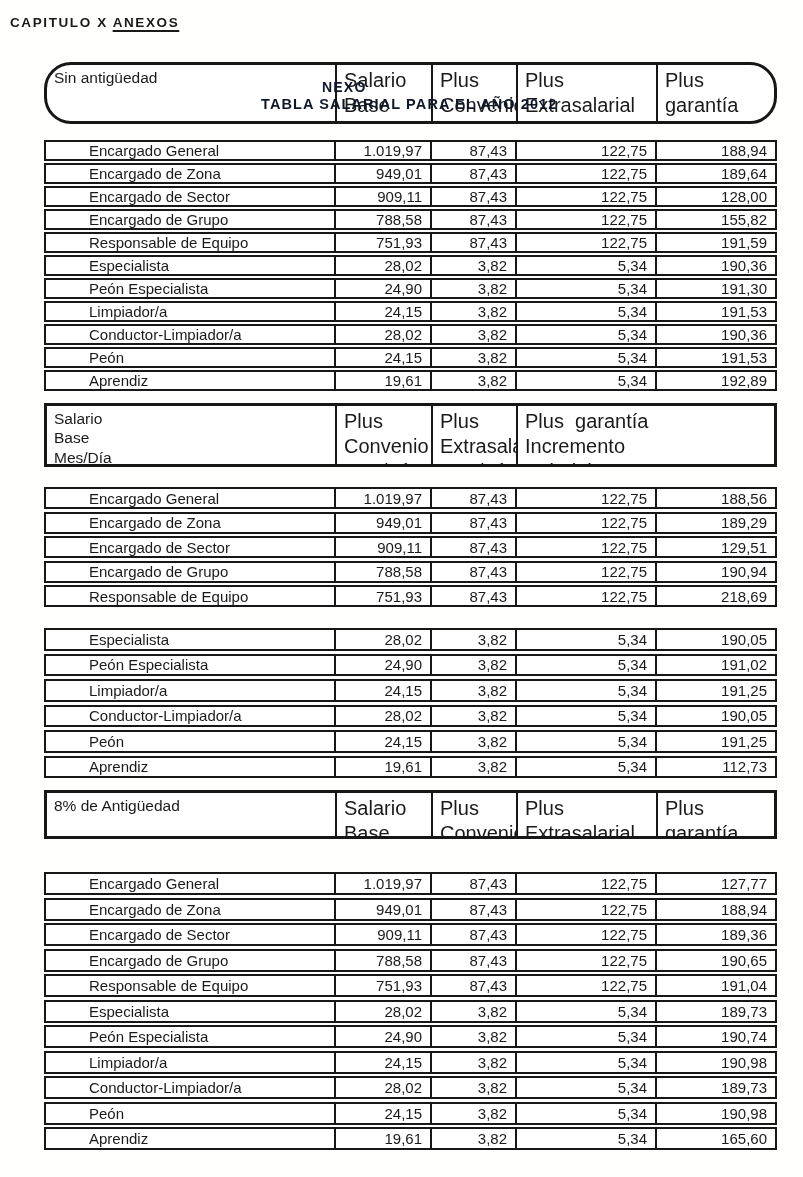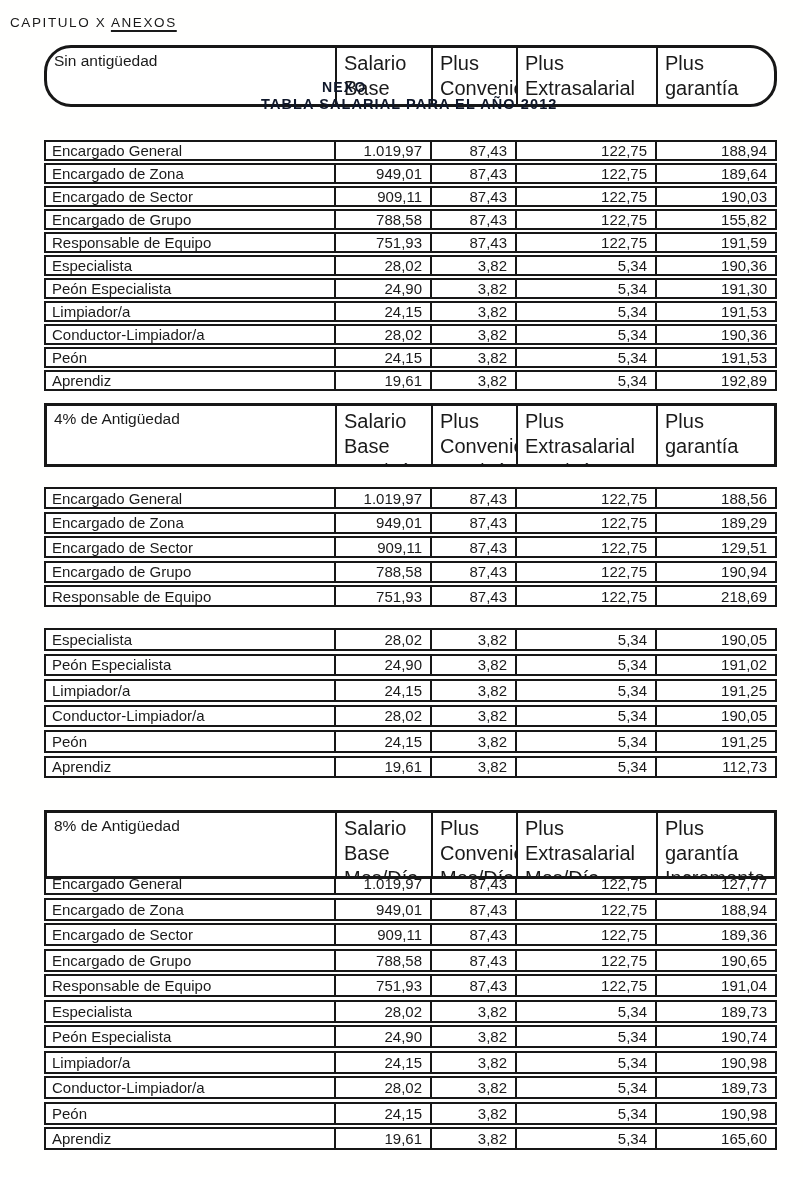--- a/index.html
+++ b/index.html
@@ -14,21 +14,21 @@
     width: 803px;
     height: 1177px;
     background: #fffffe;
     overflow: hidden;
   }
   
   .doc-title {
     position: absolute;
     left: 10px; top: 15px;
     font-size: 13.5px;
-    font-weight: normal;
+    font-weight: bold;
     letter-spacing: 1.6px;
     white-space: nowrap;
   }
   .doc-title .underlined {
     text-decoration: underline;
     text-decoration-thickness: 2px;
     text-underline-offset: 3px;
   }
   
   .stamp {
@@ -46,23 +46,23 @@
     position: absolute;
     left: 44px;
     width: 733px;
     box-sizing: border-box;
     display: grid;
     grid-template-columns: 288px 96px 85px 140px auto;
     border: 3px solid #171717;
     background: #fff;
     z-index: 1;
   }
-  .hb1 { top: 45px;  height: 62px; border-radius: 27px; }
+  .hb1 { top: 62px;  height: 62px; border-radius: 27px; }
   .hb2 { top: 403px; height: 64px; }
-  .hb3 { top: 810px; height: 69px; }
+  .hb3 { top: 790px; height: 49px; }
   .hcell {
     box-sizing: border-box;
     padding: 3px 5px 2px 7px;
     font-size: 20px;
     line-height: 1.25;
     white-space: pre-wrap;
     border-left: 2px solid #171717;
     overflow: hidden;
   }
   .hcell:first-child { border-left: none; font-size: 15.5px; }
@@ -91,21 +91,21 @@
   .rb2b .row { height: 22.5px; }
   .rb3 .row  { height: 23px; }
   .cell {
     box-sizing: border-box;
     display: flex;
     align-items: center;
     font-size: 15px;
     overflow: hidden;
     white-space: nowrap;
   }
-  .cell.label { padding: 0 4px 0 6px; }
+  .cell.label { padding: 0 4px 0 6px; margin-left: 37px; }
   .cell.num {
     justify-content: flex-end;
     padding: 0 8px 0 2px;
     border-left: 2px solid #171717;
   }
 </style>
 </head>
 <body>
 
 <div class="page">
@@ -151,21 +151,21 @@
         <div class="cell num">87,43</div>
         <div class="cell num">122,75</div>
         <div class="cell num">189,64</div>
       </div>
 
       <div class="row">
         <div class="cell label">Encargado de Sector</div>
         <div class="cell num">909,11</div>
         <div class="cell num">87,43</div>
         <div class="cell num">122,75</div>
-        <div class="cell num">190,03</div>
+        <div class="cell num">128,00</div>
       </div>
 
       <div class="row">
         <div class="cell label">Encargado de Grupo</div>
         <div class="cell num">788,58</div>
         <div class="cell num">87,43</div>
         <div class="cell num">122,75</div>
         <div class="cell num">155,82</div>
       </div>
 
@@ -220,21 +220,20 @@
       <div class="row">
         <div class="cell label">Aprendiz</div>
         <div class="cell num">19,61</div>
         <div class="cell num">3,82</div>
         <div class="cell num">5,34</div>
         <div class="cell num">192,89</div>
       </div>
     </div>
 
   <div class="header-box hb2">
-    <div class="hcell">4% de Antigüedad</div>
     <div class="hcell">Salario
 Base
 Mes/Día</div>
     <div class="hcell">Plus
 Convenio
 Mes/Día</div>
     <div class="hcell">Plus
 Extrasalarial
 Mes/Día</div>
     <div class="hcell">Plus  garantía

